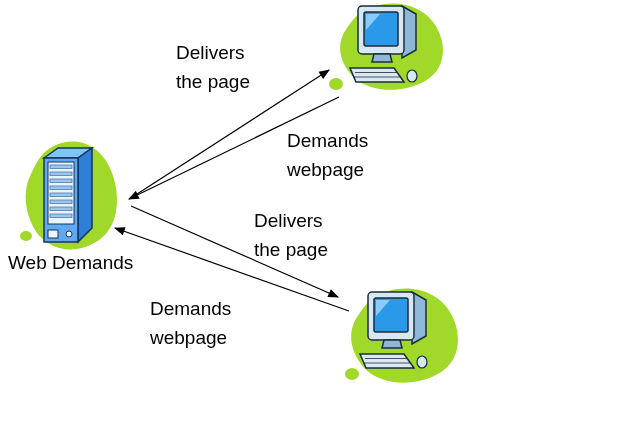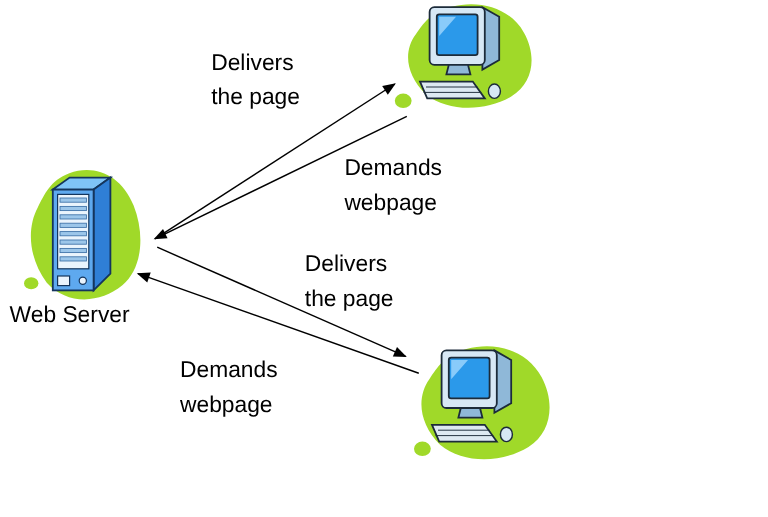--- a/index.html
+++ b/index.html
@@ -95,16 +95,16 @@
 
   <div class="label" style="left:287px; top:126px;">Demands
 webpage</div>
 
   <div class="label" style="left:254px; top:206px;">Delivers
 the page</div>
 
   <div class="label" style="left:150px; top:294px;">Demands
 webpage</div>
 
-  <div class="label" style="left:8px; top:248px;">Web Server</div>
+  <div class="label" style="left:8px; top:248px;">Web Demands</div>
 
 
 </div>
 
 </body></html>

